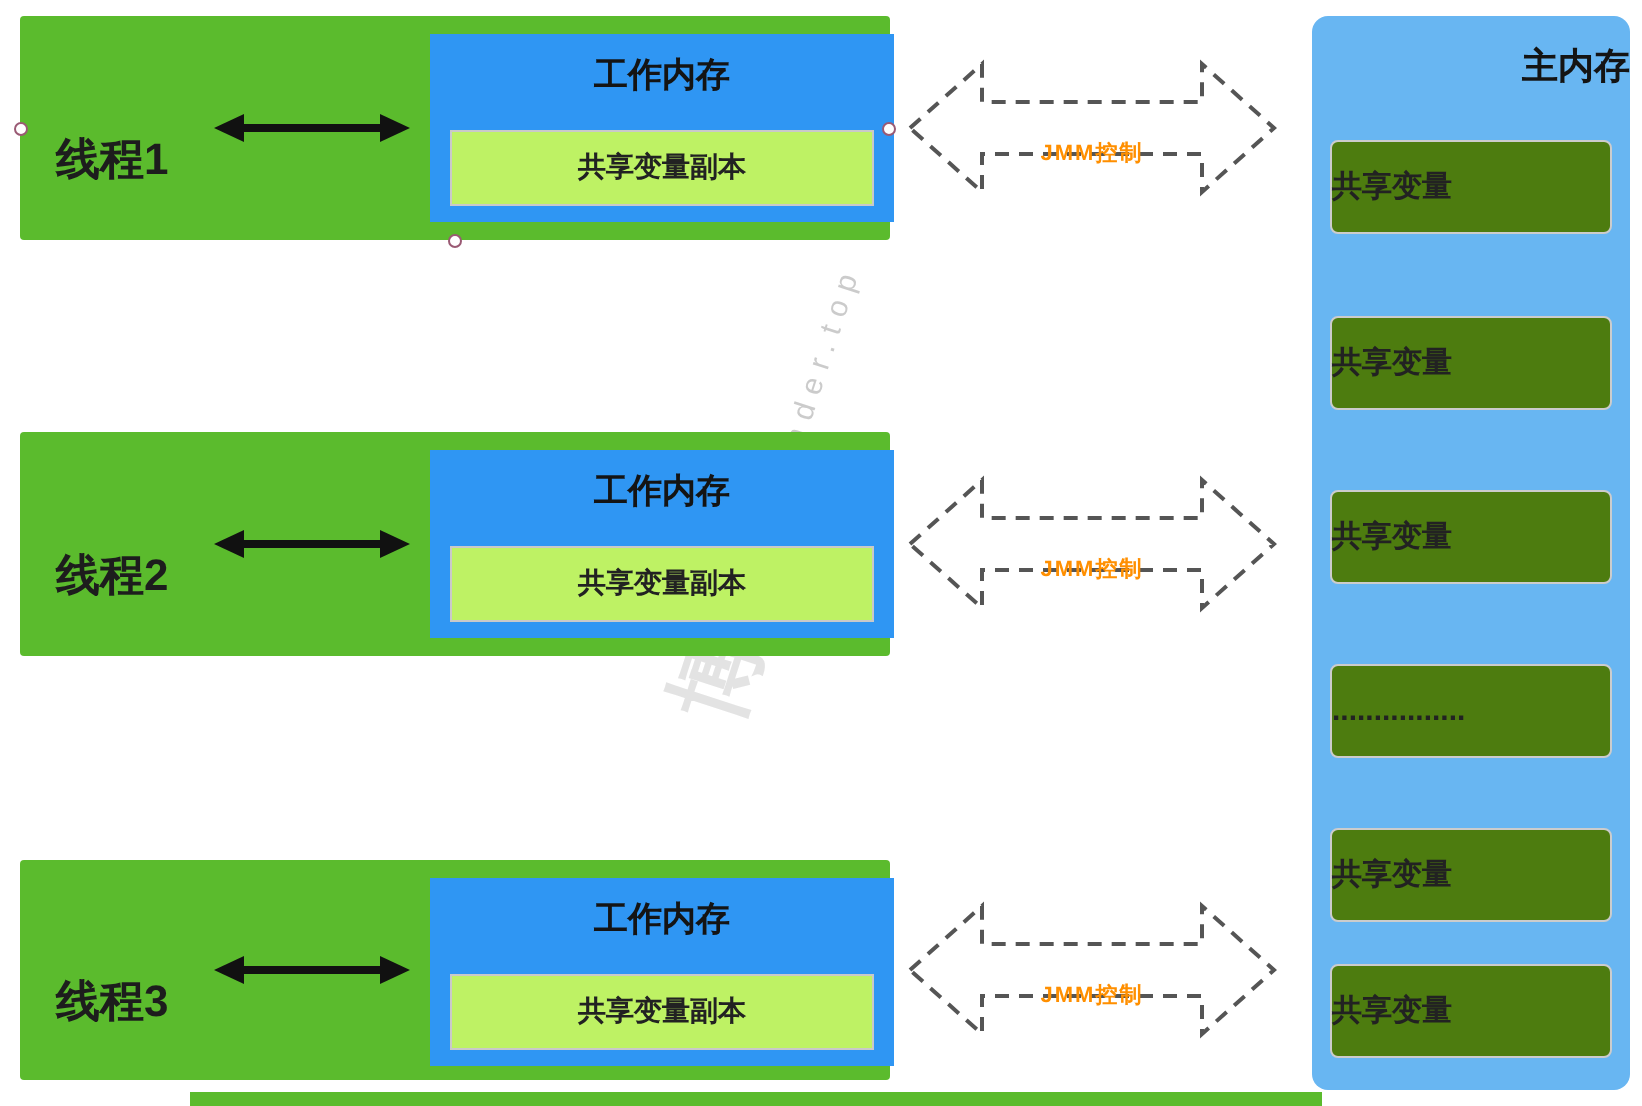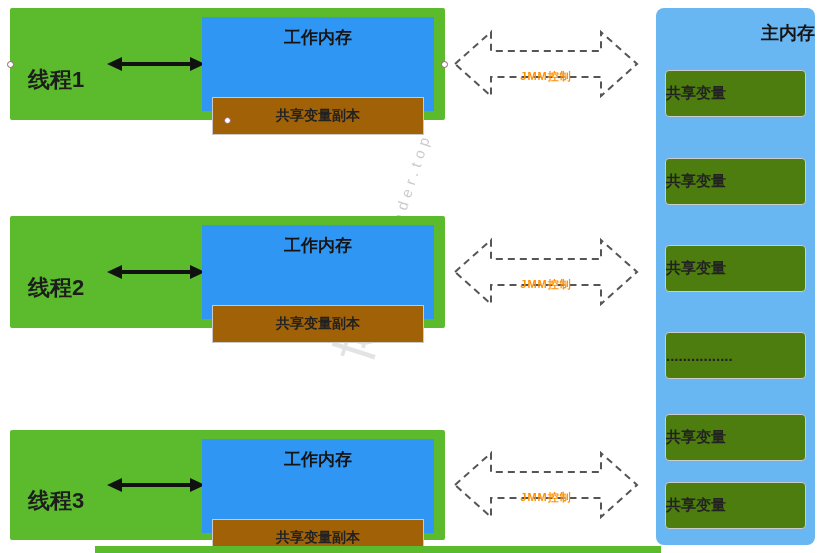--- a/index.html
+++ b/index.html
@@ -2,23 +2,23 @@
 <html style="--green: #5bbb2d; --wmblue: #2f96f3; --mmblue: #68b6f2; --orange: #ff8f00;"><head>
 <meta charset="utf-8">
 <style>
   html,body{margin:0;padding:0;background:#fff;}
   body{font-family:"Liberation Sans","DejaVu Sans",sans-serif;}
   .canvas{position:relative;width:821px;height:553px;background:#fff;overflow:hidden;}
 
   .thread-box{position:absolute;left:10px;width:435px;height:112px;background:var(--green);border-radius:2px;}
   .thread-label{position:absolute;left:18px;top:50%;transform:translateY(-50%);font-size:22px;font-weight:bold;color:#1d1d1d;margin-top:16px;}
   .h-arrow{position:absolute;left:96px;top:50%;transform:translateY(-50%);}
-  .wm-box{position:absolute;left:192px;top:9px;width:232px;height:94px;background:var(--wmblue);}
+  .wm-box{position:absolute;left:205px;top:9px;width:232px;height:94px;background:var(--wmblue);}
   .wm-title{position:absolute;top:9px;left:0;width:100%;text-align:center;font-size:17px;font-weight:bold;color:#141414;}
-  .copy-box{position:absolute;left:10px;top:48px;width:210px;height:36px;background:#a16207;border:1px solid #c9c9c9;display:flex;align-items:center;justify-content:center;margin-top:32px;}
+  .copy-box{position:absolute;left:10px;top:48px;width:210px;height:36px;background:#bef264;border:1px solid #c9c9c9;display:flex;align-items:center;justify-content:center;}
   .copy-box span{font-size:14px;font-weight:bold;color:#222;}
 
   .jmm{position:absolute;width:186px;height:74px;}
   .jmm-label{position:absolute;left:0;top:12px;width:100%;height:100%;display:flex;align-items:center;justify-content:center;font-size:11px;font-weight:bold;color:var(--orange);letter-spacing:1px;}
 
   .mm{position:absolute;left:656px;top:8px;width:159px;height:537px;background:var(--mmblue);border-radius:8px;}
   .mm-title{position:absolute;top:13px;left:0;width:100%;text-align:right;font-size:18px;font-weight:bold;color:#141414;}
   .slot{position:absolute;left:9px;width:139px;height:45px;background:#4d7c0f;border:1px solid #ccc;border-radius:4px;display:flex;align-items:center;justify-content:flex-start;}
   .slot span{font-size:15px;font-weight:bold;color:#222;}
 

